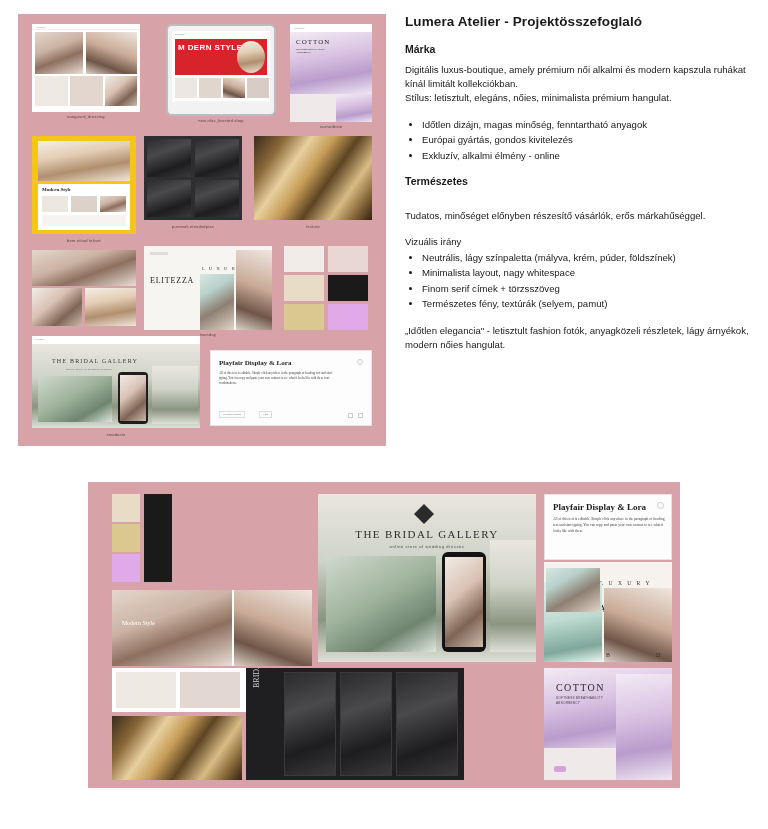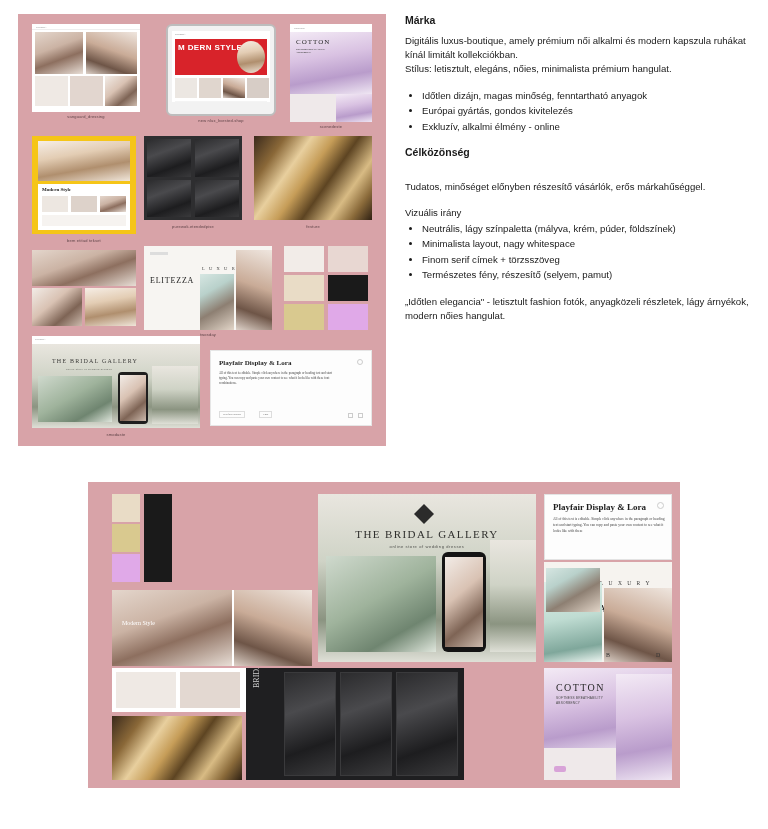--- a/index.html
+++ b/index.html
@@ -215,38 +215,39 @@
         <div style="position:absolute;right:8px;top:8px;width:6px;height:6px;border:.5px solid #ccc;border-radius:50%;"></div>
         <div style="position:absolute;right:18px;bottom:7px;width:5px;height:5px;border:.5px solid #ccc;"></div>
         <div style="position:absolute;right:8px;bottom:7px;width:5px;height:5px;border:.5px solid #ccc;"></div>
       </div>
 
       <div class="mb-cell ph-silk" style="left:236px; top:122px; width:118px; height:84px;"></div>
 
     </div>
 
     <div class="text-col">
+      <h1 class="doc-title">Lumera Atelier - Projektösszefoglaló</h1>
 
       <h2 class="doc-h2">Márka</h2>
       <p class="doc-p"><span>Digitális luxus-boutique, amely prémium női alkalmi és modern kapszula ruhákat kínál limitált kollekciókban.</span><br><span> Stílus: letisztult, elegáns, nőies, minimalista prémium hangulat.</span></p>
 
       <ul class="doc-ul">
         <li>Időtlen dizájn, magas minőség, fenntartható anyagok</li>
         <li>Európai gyártás, gondos kivitelezés</li>
         <li>Exkluzív, alkalmi élmény - online</li>
       </ul>
 
-      <h2 class="doc-h2">Célközönség</h2>
+      <h2 class="doc-h2">Természetes</h2>
       <p class="doc-p"><br><span> Tudatos, minőséget előnyben részesítő vásárlók, erős márkahűséggel.</span></p>
       <div class="doc-label">Vizuális irány</div>
       <ul class="doc-ul">
         <li>Neutrális, lágy színpaletta (mályva, krém, púder, földszínek)</li>
         <li>Minimalista layout, nagy whitespace</li>
         <li>Finom serif címek + törzsszöveg</li>
-        <li>Természetes fény, részesítő (selyem, pamut)</li>
+        <li>Természetes fény, textúrák (selyem, pamut)</li>
       </ul>
 
       <p class="doc-p">„Időtlen elegancia" - letisztult fashion fotók, anyagközeli részletek, lágy árnyékok, modern nőies hangulat.</p>
     </div>
   </div>
 
   <div class="moodboard-bottom">
 
     <div class="bb-cell" style="left:24px; top:12px; width:28px; height:88px;">
       <div class="swatch" style="left:0;top:0;width:28px;height:28px;background:#e9dcc6;"></div>

